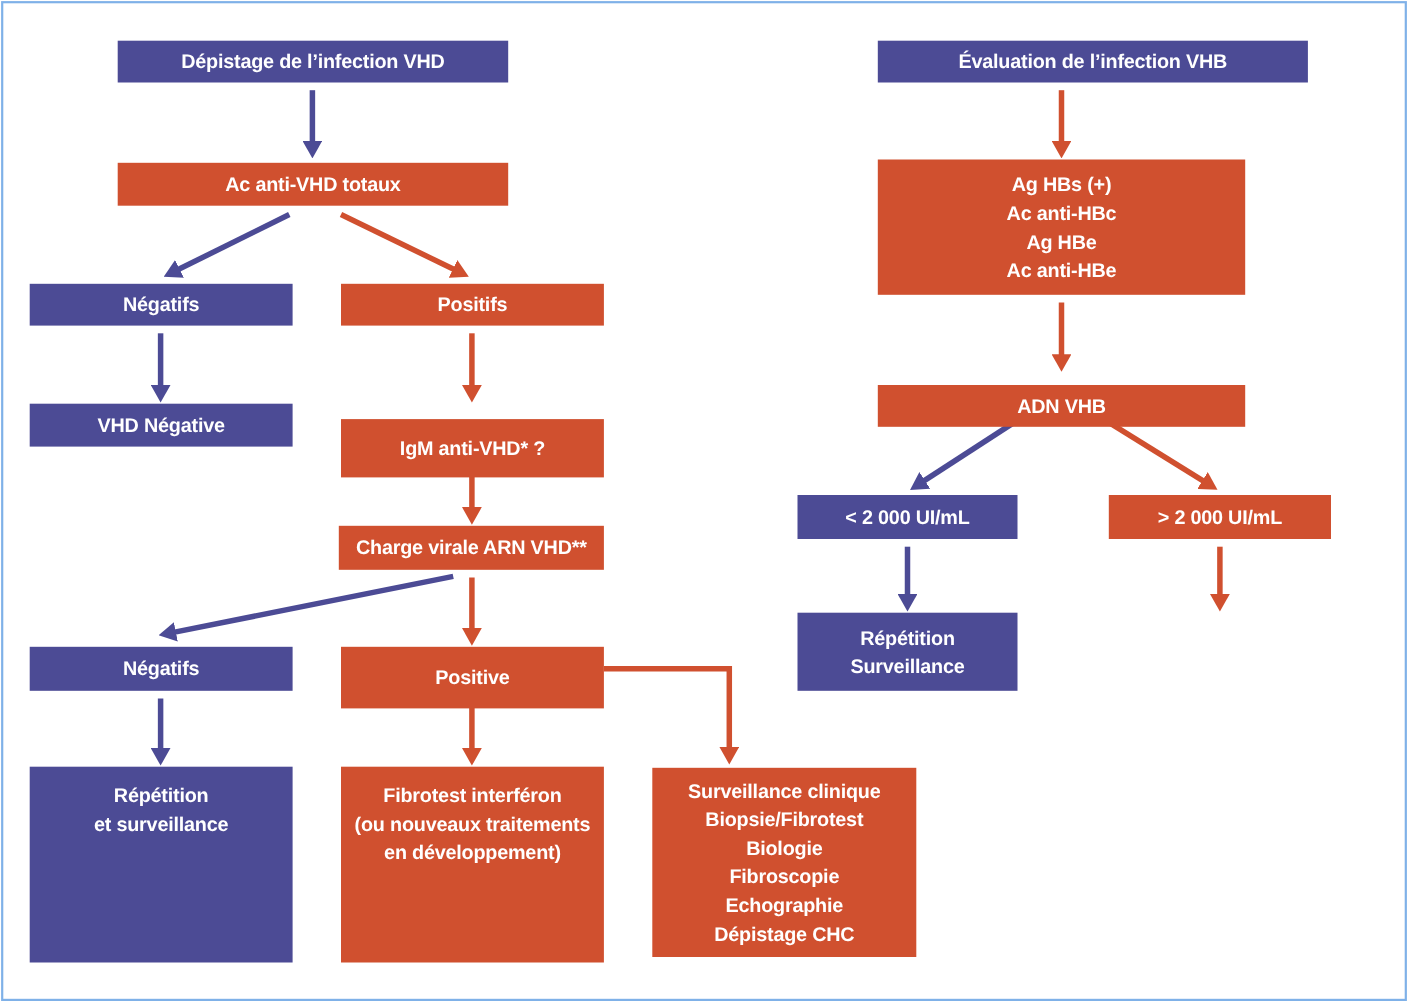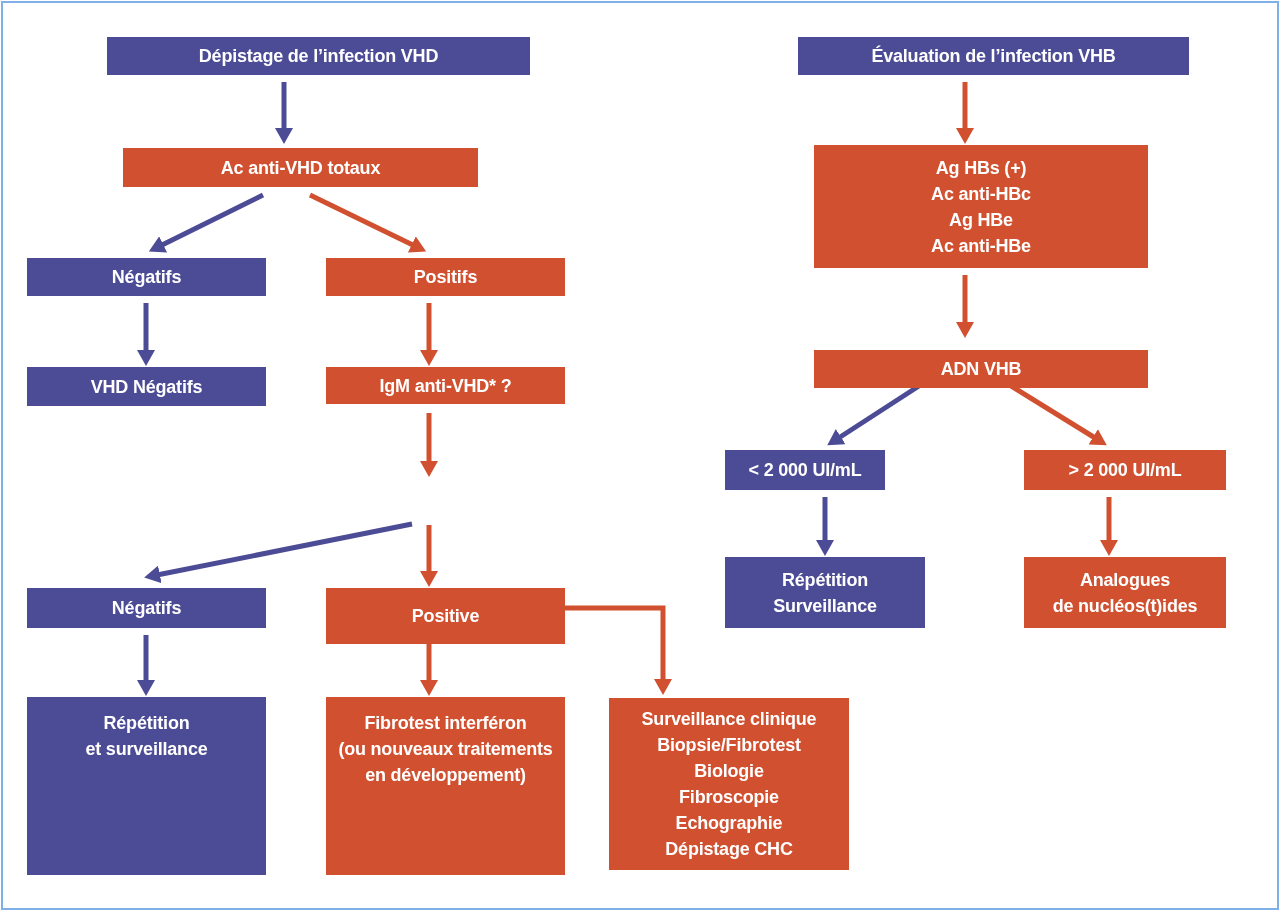--- a/index.html
+++ b/index.html
@@ -28,21 +28,21 @@
     text-align:center;
     color:var(--text);
     font-weight:700;
     font-size:18px;
     line-height:26px;
     letter-spacing:-0.2px;
     white-space:pre-line;
     box-sizing:border-box;
   }
   .box.purple{background:var(--purple);}
-  .box.red{background:var(--red);margin-left:16px;}
+  .box.red{background:var(--red);}
   .box.top-align{align-items:flex-start;padding-top:13px;}
   svg.arrows{position:absolute;left:0;top:0;}
   .ln{stroke-width:5;fill:none;}
   .ln.p{stroke:var(--purple);}
   .ln.r{stroke:var(--red);}
   #mh-p path{fill:var(--purple);}
   #mh-r path{fill:var(--red);}
 </style>
 </head>
 <body>
@@ -72,47 +72,46 @@
     <polyline class="ln r" points="549,608 663,608 663,687" marker-end="url(#mh-r)"></polyline>
 
     <line class="ln r" x1="965" y1="82" x2="965" y2="136" marker-end="url(#mh-r)"></line>
     <line class="ln r" x1="965" y1="275" x2="965" y2="330" marker-end="url(#mh-r)"></line>
     <line class="ln p" x1="922" y1="384" x2="834" y2="441" marker-end="url(#mh-p)"></line>
     <line class="ln r" x1="1008" y1="384" x2="1100" y2="441" marker-end="url(#mh-r)"></line>
     <line class="ln p" x1="825" y1="497" x2="825" y2="548" marker-end="url(#mh-p)"></line>
     <line class="ln r" x1="1109" y1="497" x2="1109" y2="548" marker-end="url(#mh-r)"></line>
   </svg>
 
-  <div class="box purple" style="left:107px;top:37px;width:423px;height:38px">Dépistage de l’infection VHD</div>
+  <div class="box purple" style="left:107px;top:37px;width:355px;height:38px">Dépistage de l’infection VHD</div>
   <div class="box red" style="left:107px;top:148px;width:355px;height:39px">Ac anti-VHD totaux</div>
   <div class="box red" style="left:310px;top:258px;width:239px;height:38px">Positifs</div>
   <div class="box purple" style="left:27px;top:258px;width:239px;height:38px">Négatifs</div>
-  <div class="box purple" style="left:27px;top:367px;width:239px;height:39px">VHD Négatifs</div>
-  <div class="box red" style="left:310px;top:367px;width:239px;height:37px">IgM anti-VHD* ?</div>
+  <div class="box purple" style="left:27px;top:367px;width:239px;height:39px">VHD Négative</div>
+  <div class="box red" style="left:310px;top:381px;width:239px;height:53px">IgM anti-VHD* ?</div>
+  <div class="box red" style="left:308px;top:478px;width:241px;height:40px">Charge virale ARN VHD**</div>
   <div class="box purple" style="left:27px;top:588px;width:239px;height:40px">Négatifs</div>
   <div class="box red" style="left:310px;top:588px;width:239px;height:56px">Positive</div>
   <div class="box purple top-align" style="left:27px;top:697px;width:239px;height:178px">Répétition
 et surveillance</div>
   <div class="box red top-align" style="left:310px;top:697px;width:239px;height:178px">Fibrotest interféron
 (ou nouveaux traitements
 en développement)</div>
   <div class="box red" style="left:593px;top:698px;width:240px;height:172px">Surveillance clinique
 Biopsie/Fibrotest
 Biologie
 Fibroscopie
 Echographie
 Dépistage CHC</div>
 
   <div class="box purple" style="left:798px;top:37px;width:391px;height:38px">Évaluation de l’infection VHB</div>
   <div class="box red" style="left:798px;top:145px;width:334px;height:123px">Ag HBs (+)
 Ac anti-HBc
 Ag HBe
 Ac anti-HBe</div>
   <div class="box red" style="left:798px;top:350px;width:334px;height:38px">ADN VHB</div>
-  <div class="box purple" style="left:725px;top:450px;width:160px;height:40px">&lt; 2 000 UI/mL</div>
+  <div class="box purple" style="left:725px;top:450px;width:200px;height:40px">&lt; 2 000 UI/mL</div>
   <div class="box red" style="left:1008px;top:450px;width:202px;height:40px">&gt; 2 000 UI/mL</div>
   <div class="box purple" style="left:725px;top:557px;width:200px;height:71px">Répétition
 Surveillance</div>
-  <div class="box red" style="left:1008px;top:557px;width:202px;height:71px">Analogues
-de nucléos(t)ides</div>
 
   <div class="frame"></div>
 </div>
 
 </body></html>

